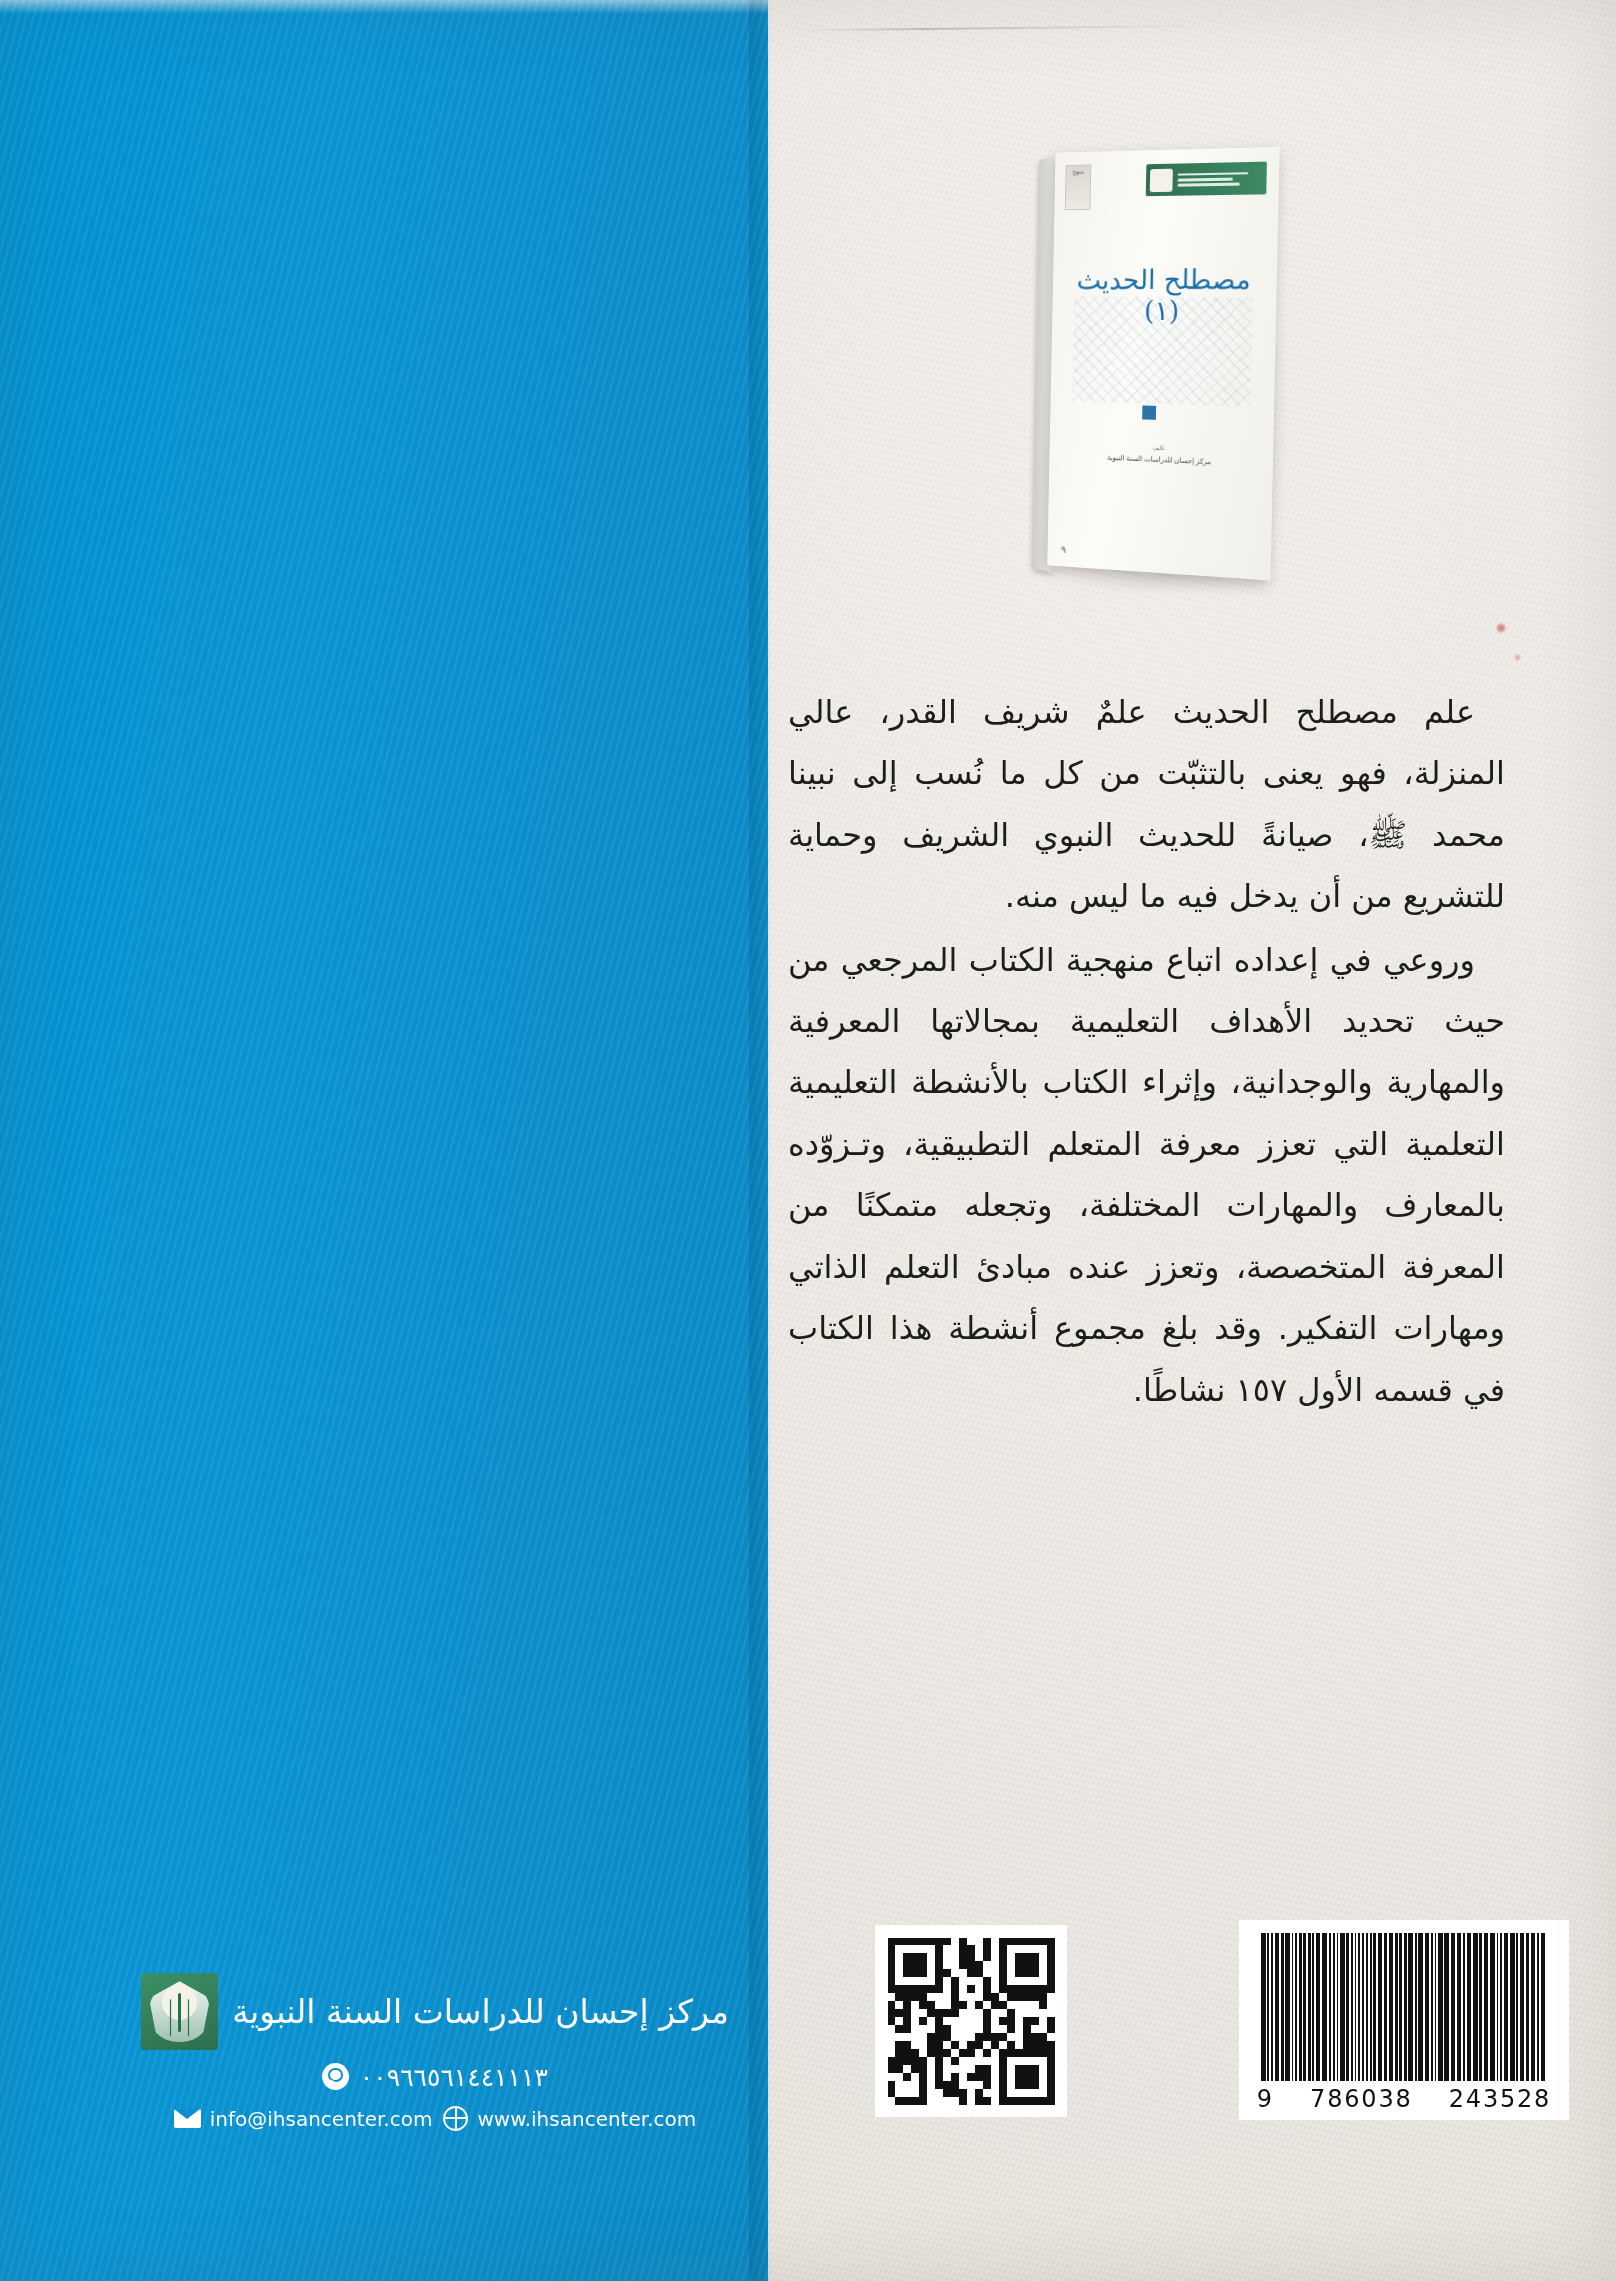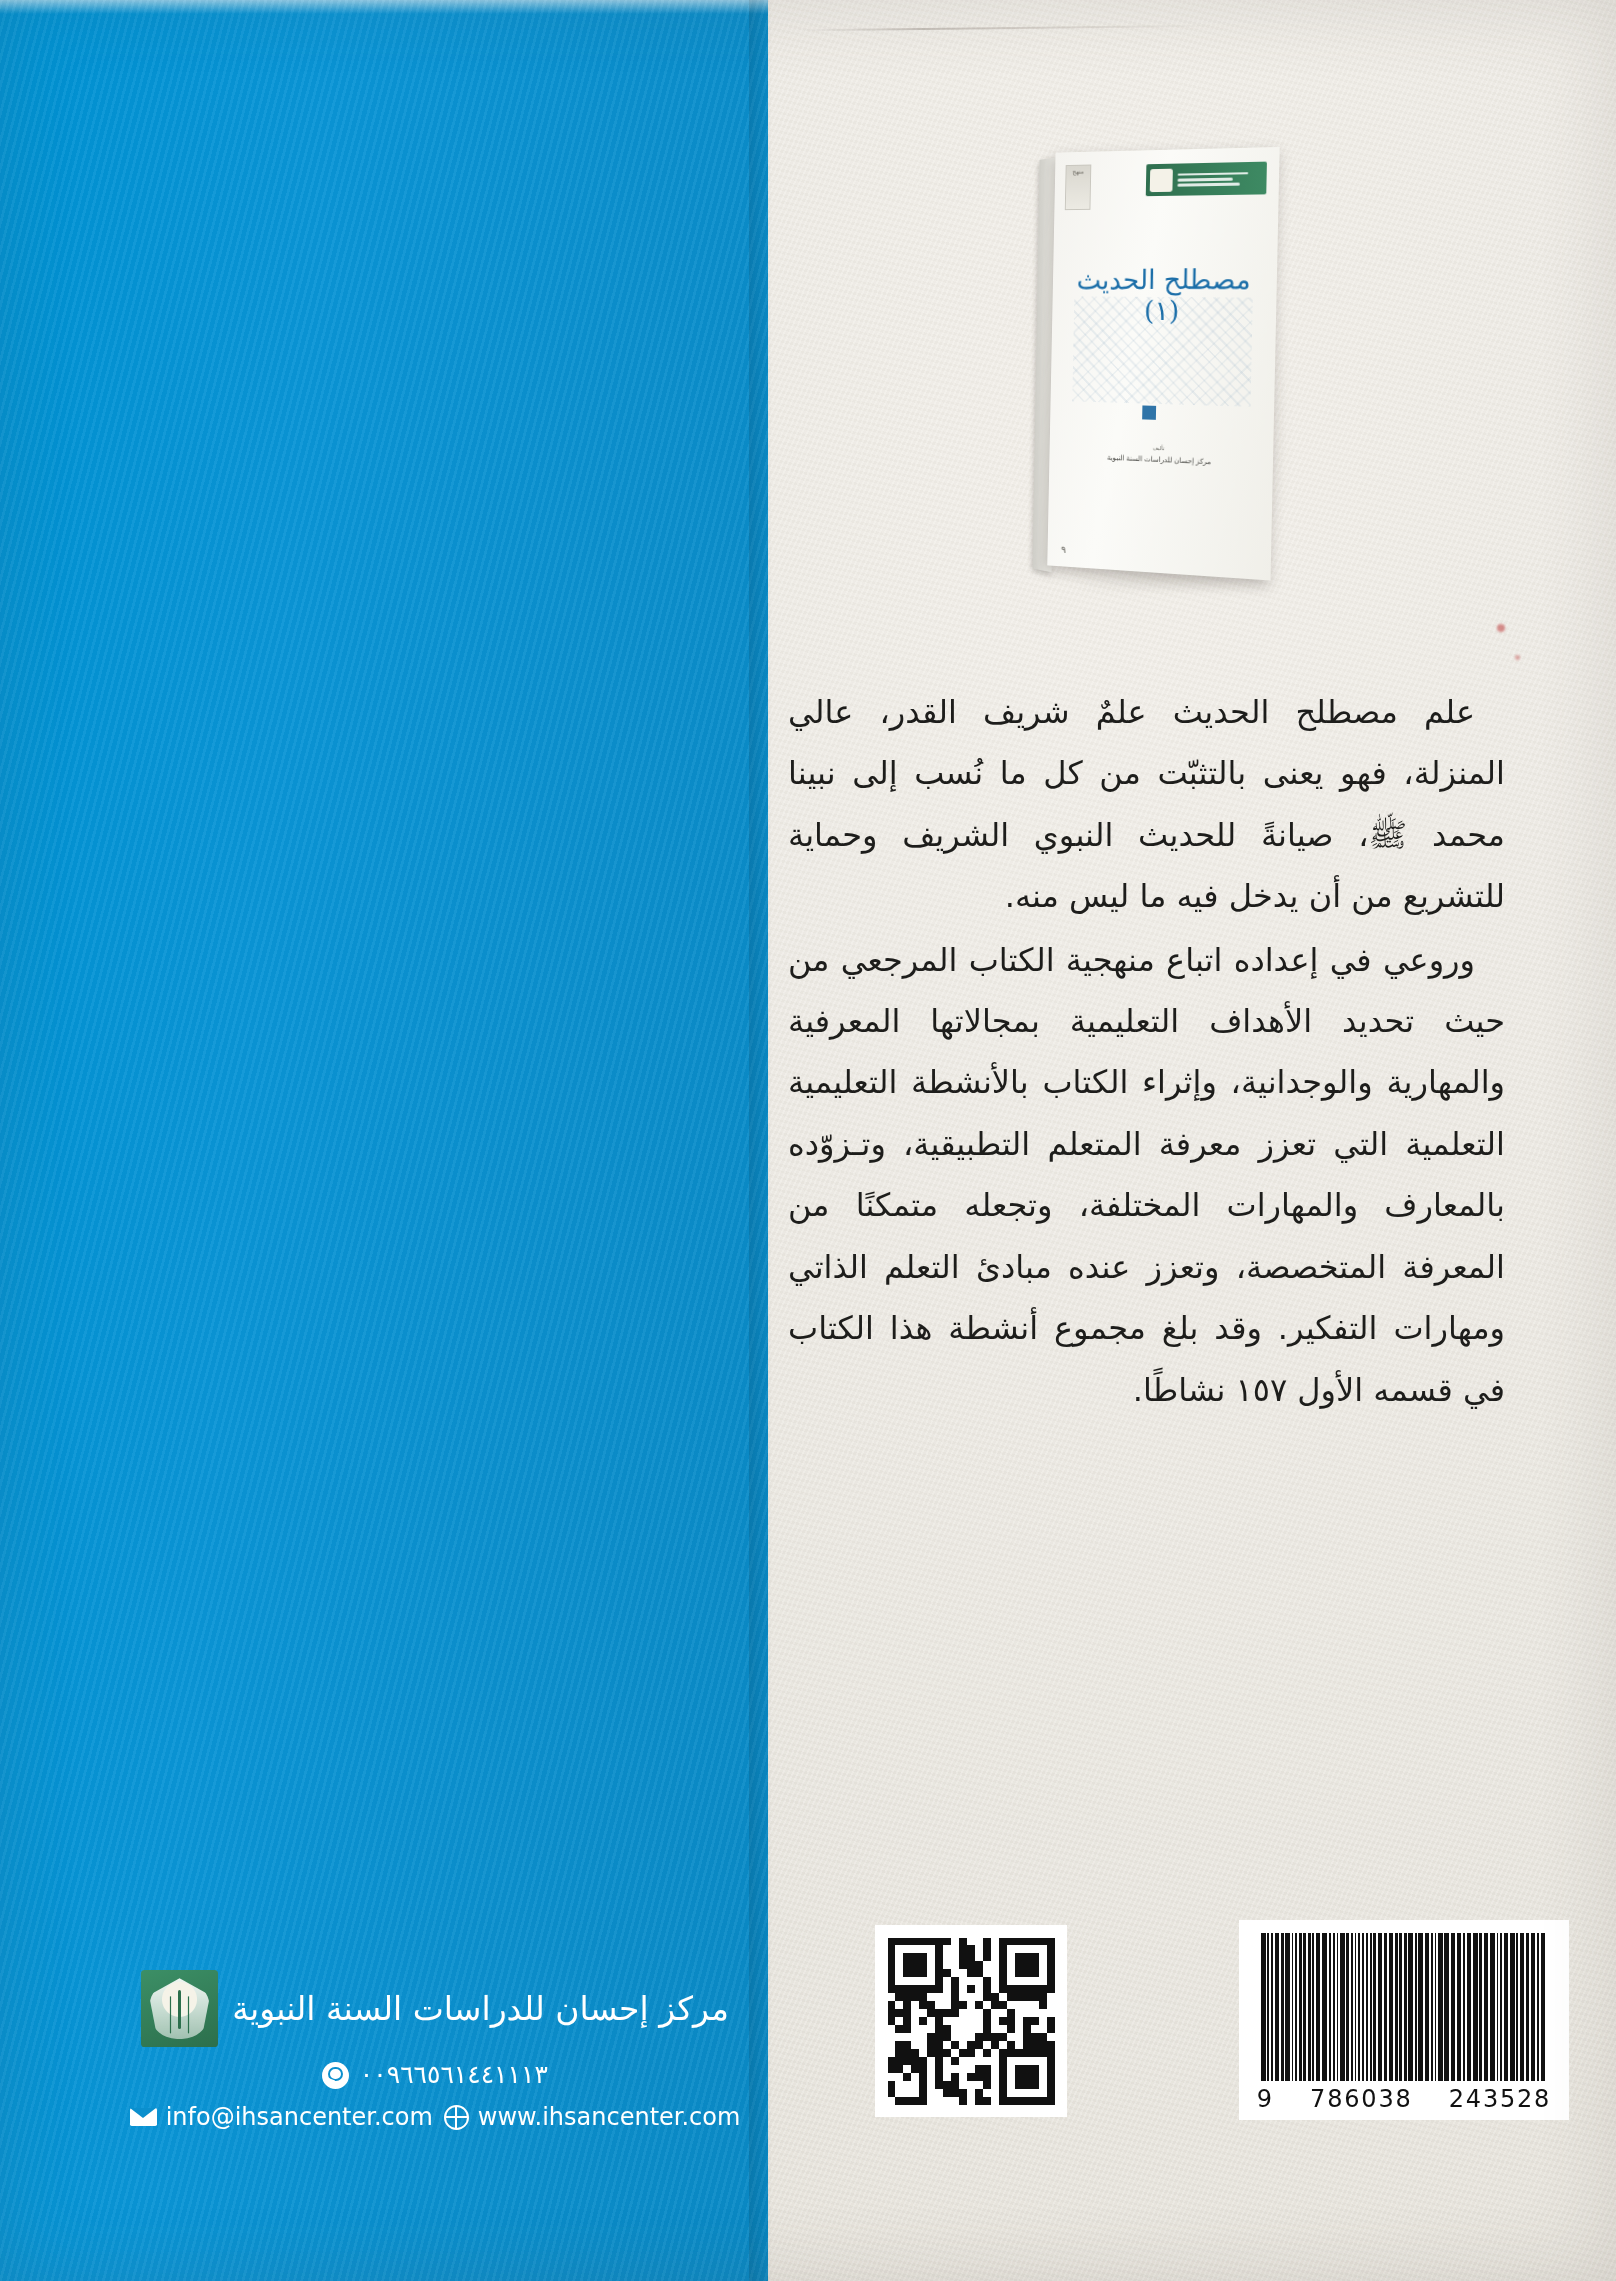--- a/index.html
+++ b/index.html
@@ -309,21 +309,21 @@
   .pub-place {
     margin-top: 18px;
     font-family: "DejaVu Sans", sans-serif;
     font-size: 24px;
   }
   .pub-phone {
     margin-top: 12.5px;
     font-family: "DejaVu Sans", sans-serif;
     font-size: 25px;
     display: flex;
-    align-items: flex-end;
+    align-items: flex-start;
     justify-content: center;
     gap: 10.7px;
     direction: ltr;
   }
   .ico-wa {
     width: 27px; height: 27px;
     background: #ffffff;
     border-radius: 50%;
     position: relative;
     flex: none;
@@ -341,21 +341,21 @@
     content: "";
     position: absolute;
     left: 4.5px; bottom: 2.7px;
     width: 7.1px; height: 7.1px;
     background: #ffffff;
     transform: rotate(20deg);
   }
   .pub-contacts {
     margin-top: 14.3px;
     font-family: "DejaVu Sans", sans-serif;
-    font-size: 24px;
+    font-size: 20px;
     display: flex;
     align-items: center;
     justify-content: center;
     gap: 11px;
     direction: ltr;
   }
   .contact {
     display: flex;
     align-items: center;
     gap: 9px;

